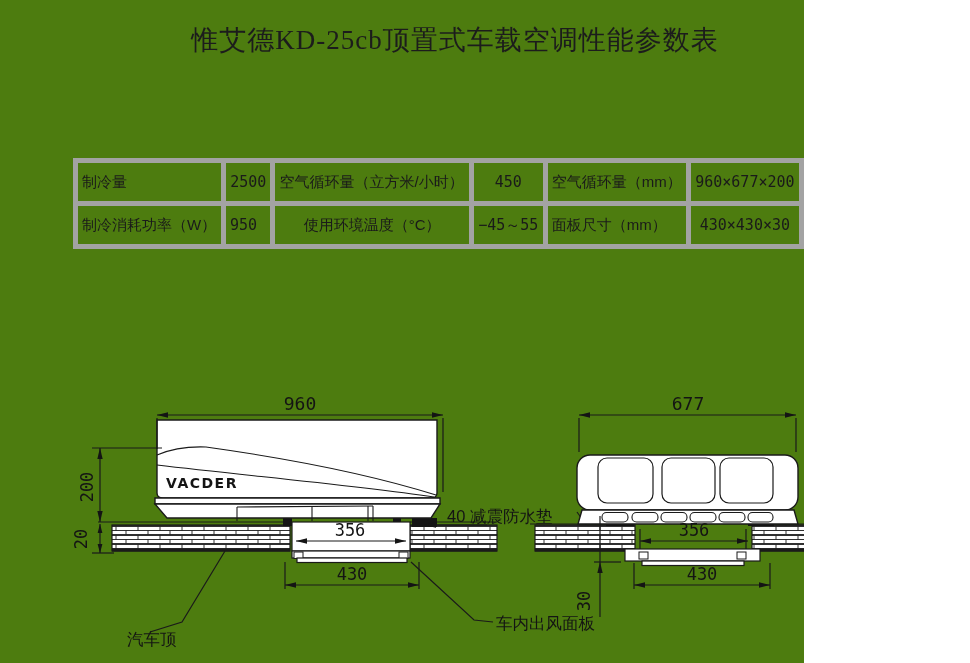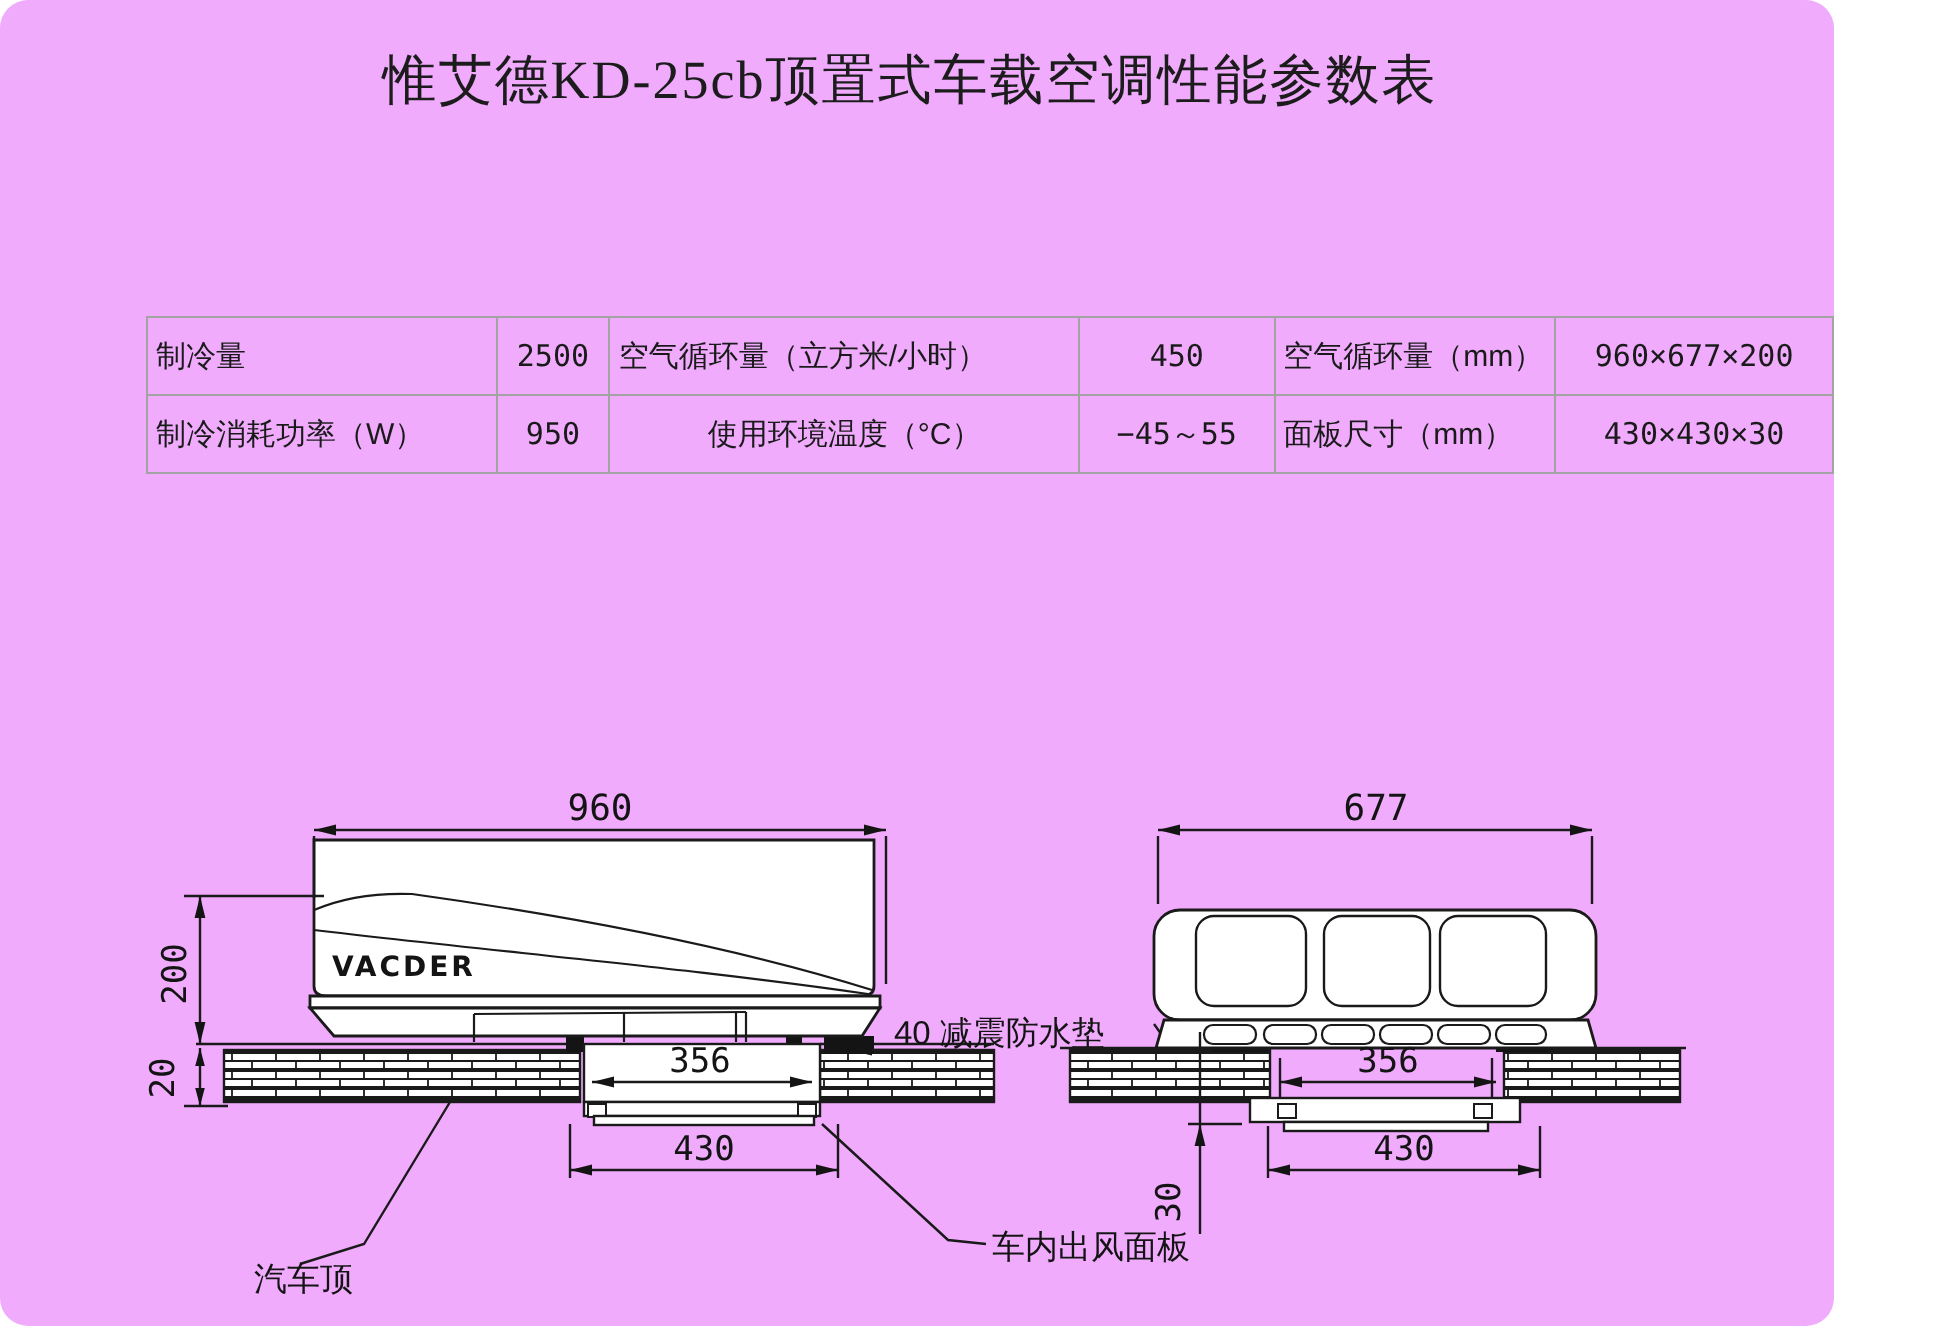--- a/index.html
+++ b/index.html
@@ -1,40 +1,39 @@
 <!DOCTYPE html>
 <html><head>
 <meta charset="utf-8">
 <style>
   html,body{margin:0;padding:0;background:#fff;}
   .page{
-    position:relative; width:917px; height:663px; background:#f0abfc;
+    position:relative; width:804px; height:663px; background:#4d7c0f;
     font-family:"Liberation Sans","DejaVu Sans",sans-serif; color:#1a1a1a;
     overflow:hidden;
-    border-radius:14px;
   }
   .title{
     position:absolute; top:22px; left:0; width:910px;
     text-align:center; font-size:27px; letter-spacing:1px;
     font-family:"Liberation Serif","DejaVu Serif",serif; color:#1c1c1c;
     white-space:nowrap;
   }
   table.spec{
     position:absolute; left:73px; top:158px;
     border-collapse:collapse; table-layout:fixed;
   }
   table.spec td{
-    border:1px solid #a3a3a3; height:38px; font-size:15px;
+    border:5px solid #a3a3a3; height:38px; font-size:15px;
     padding:0 4px; overflow:hidden; white-space:nowrap; vertical-align:middle;
   }
   td.lbl{ text-align:left; }
   td.pad20{ padding-left:20px; }
   td.pad10{ padding-left:10px;margin-top:41px; }
   td.val{ text-align:center; font-family:"DejaVu Sans Mono","Liberation Mono",monospace; }
-  td.val-left{ text-align:center; padding-left:4px; }
+  td.val-left{ text-align:left; padding-left:4px; }
   td.val-right{ padding-right:5px; }
   .c1{width:174px} .c2{width:51px} .c3{width:237px} .c4{width:96px} .c5{width:132px} .c6{width:138px}
   svg text{ fill:#141414; }
   .dimtxt{ font-family:"DejaVu Sans Mono","Liberation Mono",monospace; font-size:17px; }
   .dimbig{ font-family:"DejaVu Sans Mono","Liberation Mono",monospace; font-size:18px; }
   .cjk{ font-family:"Liberation Sans","DejaVu Sans",sans-serif; font-size:16.5px; }
   .brand{ font-family:"DejaVu Sans",sans-serif; font-size:14px; font-weight:bold; letter-spacing:1.5px; }
 </style>
 </head>
 <body>

